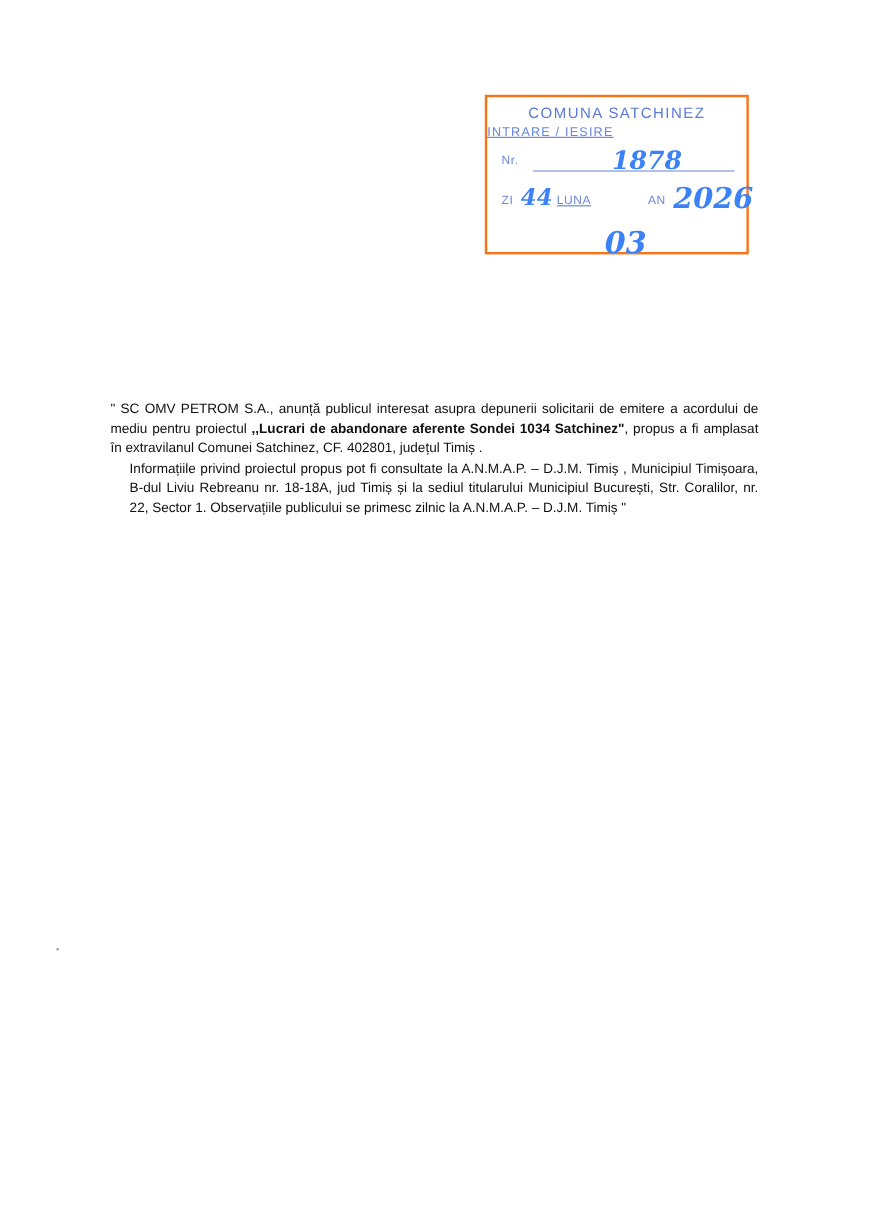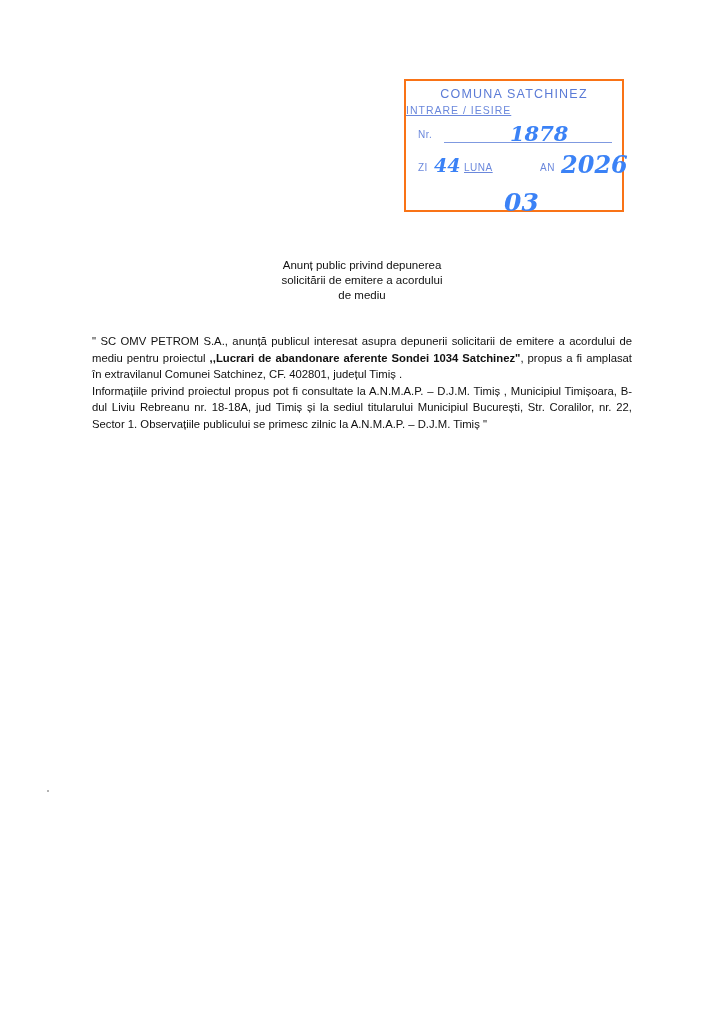--- a/index.html
+++ b/index.html
@@ -92,20 +92,21 @@
     font-size: 11.3px;
     line-height: 16.5px;
     color: #101010;
     text-align: justify;
   }
   .body-text p {
     margin: 0;
   }
   .body-text .para2 {
     margin-top: 0px;
+    margin-left: 16px;
   }
   b { font-weight: bold; }
 
   .speck {
     position: absolute;
     width: 2px;
     height: 2px;
     background: #9a9a9a;
     border-radius: 50%;
   }
@@ -128,25 +129,20 @@
     <div class="stamp-row">
       <span class="stamp-lbl" style="left:12px;">ZI</span>
       <span class="hand" style="left:28px; top:-2px; font-size:19px;">44</span>
       <span class="stamp-lbl" style="left:58px;text-decoration:underline;">LUNA</span>
       <span class="hand" style="left:98px; top:-4px; font-size:25px;margin-top:36px;">03</span>
       <span class="stamp-lbl" style="left:134px;">AN</span>
       <span class="hand" style="left:155px; top:-6px; font-size:24px;">2026</span>
     </div>
   </div>
 
-  <div class="doc-heading">
-    <div>Anunț public privind depunerea</div>
-    <div>solicitării de emitere a acordului</div>
-    <div>de mediu</div>
-  </div>
 
   <div class="body-text">
     <p><span>" SC OMV PETROM S.A.,  anunță publicul  interesat  asupra depunerii solicitarii de emitere a acordului de mediu pentru proiectul </span><b>,,Lucrari de abandonare aferente Sondei 1034 Satchinez"</b><span>, propus a fi amplasat în extravilanul Comunei Satchinez, CF. 402801, județul Timiș .</span></p>
     <p class="para2">Informațiile privind proiectul propus pot fi consultate la A.N.M.A.P. – D.J.M. Timiș , Municipiul Timișoara, B-dul Liviu Rebreanu nr. 18-18A, jud Timiș și la sediul titularului Municipiul București, Str. Coralilor, nr. 22, Sector 1. Observațiile publicului se primesc zilnic la A.N.M.A.P. – D.J.M. Timiș "</p>
   </div>
 
   <div class="speck" style="left:47px; top:790px;"></div>
 
 </div>
 

